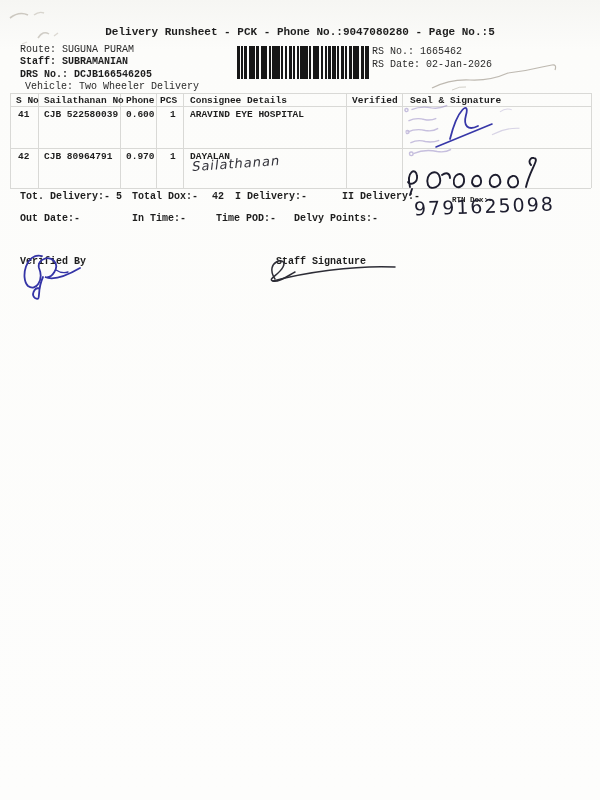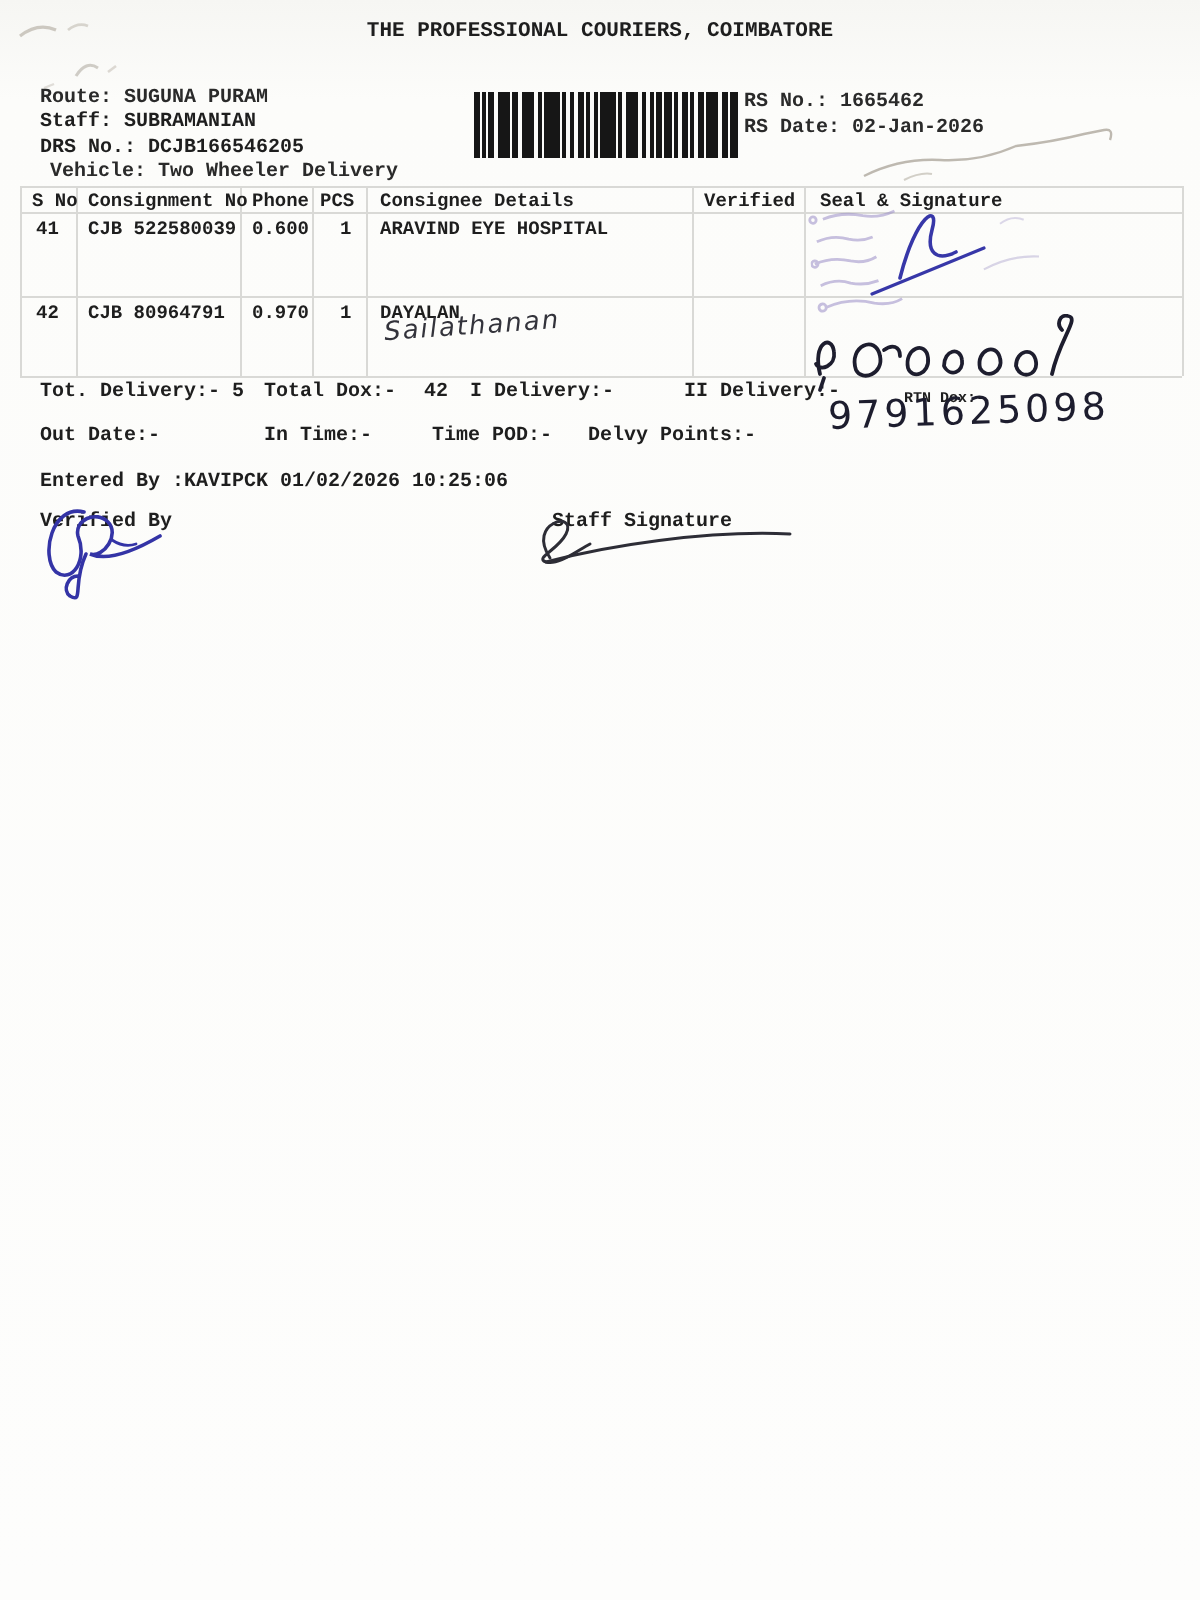--- a/index.html
+++ b/index.html
@@ -6,21 +6,21 @@
   .page{
     position:relative;width:600px;height:800px;margin:0 auto;
     background:linear-gradient(180deg,#f6f6f3 0px,#fcfcfa 50px,#fdfdfc 100%);
     overflow:hidden;
     font-family:"Liberation Mono","DejaVu Sans Mono",monospace;
   }
   .t{
     position:absolute;font-weight:700;font-size:10px;color:#1e1e1e;
     white-space:pre;line-height:1.1;
   }
-  .t.light{font-weight:700;color:#2a2a2a;}
+  .t.light{font-weight:400;color:#2a2a2a;}
   .t.small{font-size:9.5px;}
   .t.tiny{font-size:7.5px;}
   .center{left:0;width:600px;text-align:center;}
   .line{position:absolute;background:#d9d9d6;}
   .hline{height:1px;}
   .vline{width:1px;}
   .barcode{
     position:absolute;left:237px;top:46px;width:132px;height:33px;
     background:
       repeating-linear-gradient(90deg,#161616 0 2px,rgba(0,0,0,0) 2px 4px),
@@ -47,21 +47,21 @@
 <div class="page">
 
   <svg class="svgabs" style="left:4px;top:4px" width="95" height="48" viewBox="0 0 95 48">
     <path d="M6,14 q9,-7 18,-3" stroke="#b9b3aa" stroke-width="1.6" fill="none" opacity="0.7"></path>
     <path d="M30,11 q5,-4 10,-2" stroke="#c2bcb3" stroke-width="1.4" fill="none" opacity="0.6"></path>
     <path d="M34,34 q5,-8 11,-4" stroke="#b9b3aa" stroke-width="1.5" fill="none" opacity="0.65"></path>
     <path d="M50,32 l4,-3" stroke="#c2bcb3" stroke-width="1.3" fill="none" opacity="0.55"></path>
     <path d="M18,40 l5,-2" stroke="#c6c0b7" stroke-width="1.2" fill="none" opacity="0.5"></path>
   </svg>
 
-  <div class="t center" style="top:11px;font-size:10.5px">THE PROFESSIONAL COURIERS, COIMBATORE</div>
+  <div class="t center" style="top:26px;font-size:11px">Delivery Runsheet - PCK - Phone No.:9047080280 - Page No.:5</div>
 
   <div class="t light" style="left:20px;top:44px"><span>Route:</span> <span>SUGUNA PURAM</span></div>
   <div class="t" style="left:20px;top:56px"><span>Staff:</span> <span>SUBRAMANIAN</span></div>
   <div class="t" style="left:20px;top:69px"><span>DRS No.:</span> <span>DCJB166546205</span></div>
   <div class="t light" style="left:25px;top:81px"><span>Vehicle:</span> <span>Two Wheeler Delivery</span></div>
 
   <div class="barcode"></div>
   <div class="t light" style="left:372px;top:46px"><span>RS No.:</span> <span>1665462</span></div>
   <div class="t light" style="left:372px;top:59px"><span>RS Date:</span> <span>02-Jan-2026</span></div>
 
@@ -77,21 +77,21 @@
   <div class="line vline" style="left:10px;top:93px;height:95px"></div>
   <div class="line vline" style="left:38px;top:93px;height:95px"></div>
   <div class="line vline" style="left:120px;top:93px;height:95px"></div>
   <div class="line vline" style="left:156px;top:93px;height:95px"></div>
   <div class="line vline" style="left:183px;top:93px;height:95px"></div>
   <div class="line vline" style="left:346px;top:93px;height:95px"></div>
   <div class="line vline" style="left:402px;top:93px;height:95px"></div>
   <div class="line vline" style="left:591px;top:93px;height:95px"></div>
 
   <div class="t small" style="left:16px;top:96px">S No</div>
-  <div class="t small" style="left:44px;top:96px">Consignment No</div>
+  <div class="t small" style="left:44px;top:96px">Sailathanan No</div>
   <div class="t small" style="left:126px;top:96px">Phone</div>
   <div class="t small" style="left:160px;top:96px">PCS</div>
   <div class="t small" style="left:190px;top:96px">Consignee Details</div>
   <div class="t small" style="left:352px;top:96px">Verified</div>
   <div class="t small" style="left:410px;top:96px">Seal &amp; Signature</div>
 
   <div>
     <div class="t small" style="left:18px;top:110px">41</div>
     <div class="t small" style="left:44px;top:110px">CJB 522580039</div>
     <div class="t small" style="left:126px;top:110px">0.600</div>
@@ -144,21 +144,20 @@
       <path d="M26,28 c-4,-12 10,-18 12,-7 c2,9 -9,13 -12,7 m14,-10 c4,-3 8,-2 8,3"></path>
       <path d="M52,27 c-2,-10 9,-14 10,-5 c1,8 -8,11 -10,5"></path>
       <path d="M70,26 c0,-8 8,-10 9,-3 c1,6 -6,9 -9,3"></path>
       <path d="M88,27 c-2,-9 8,-13 10,-5 c2,7 -7,11 -10,5"></path>
       <path d="M106,26 c0,-8 9,-10 10,-2 c1,7 -8,9 -10,2"></path>
       <path d="M124,30 C128,12 138,2 132,1 C128,0 126,5 129,8"></path>
     </g>
   </svg>
   <div class="hand-phone">9791625098</div>
 
-  <div class="t" style="left:20px;top:236px">Entered By :KAVIPCK 01/02/2026 10:25:06</div>
 
   <div class="t" style="left:20px;top:256px">Verified By</div>
   <div class="t" style="left:276px;top:256px">Staff Signature</div>
 
   <svg class="svgabs" style="left:12px;top:250px" width="88" height="56" viewBox="0 0 88 56">
     <g stroke="#3434a6" stroke-width="1.8" fill="none" stroke-linecap="round">
       <path d="M30,6 C14,2 8,28 16,36 C24,42 32,30 27,18 C25,10 36,5 42,11 C48,17 40,29 33,27 C42,31 56,25 68,18"></path>
       <path d="M31,27 C24,42 30,52 23,48 C19,45 22,38 27,38"></path>
       <path d="M44,20 q6,4 12,2" stroke-width="1.4"></path>
     </g>

